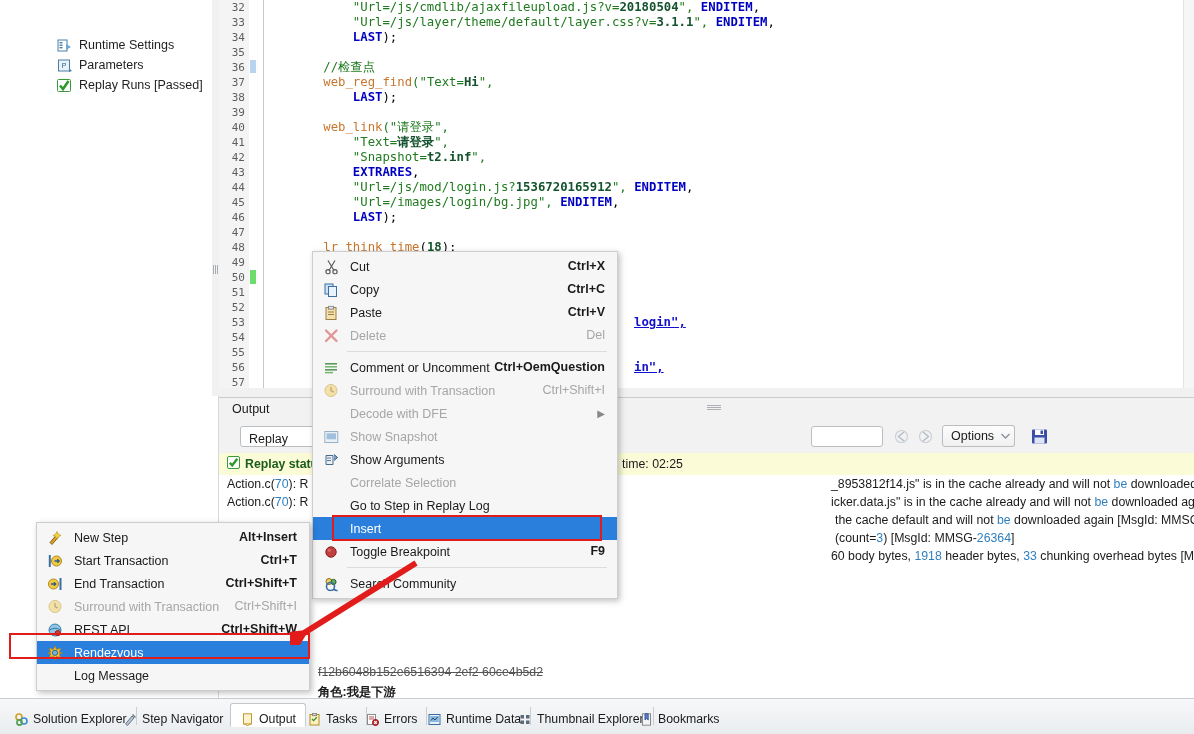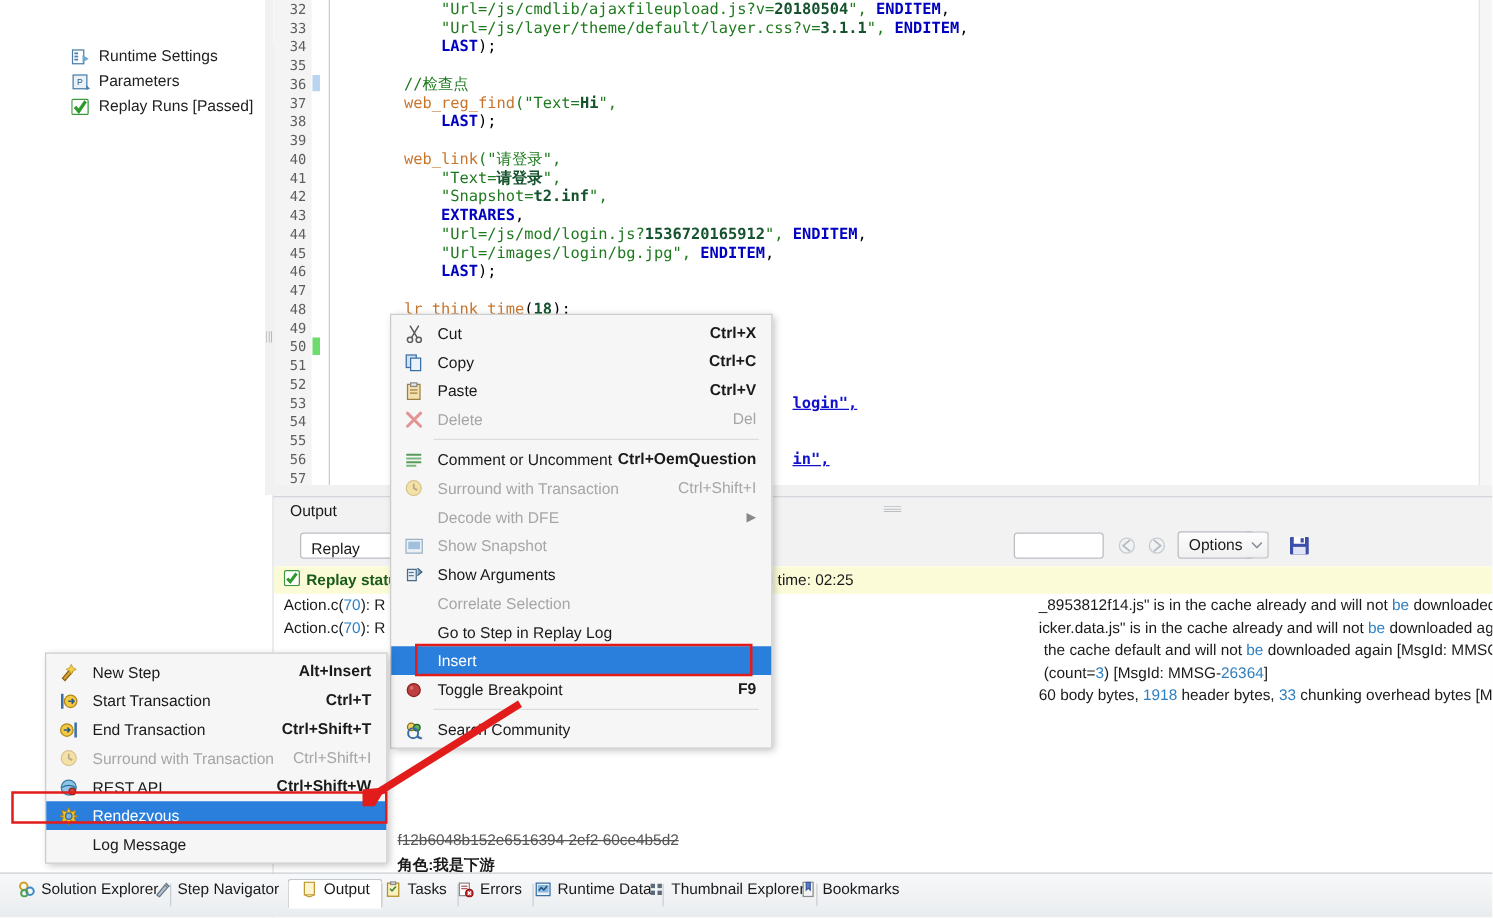--- a/index.html
+++ b/index.html
@@ -170,21 +170,21 @@
 
   
   #red-arrow{position:absolute;left:290px;top:555px;width:130px;height:90px;z-index:70;pointer-events:none;}
 
   
   #tabbar{
     position:absolute;left:0;bottom:0;right:0;height:35px;
     background:linear-gradient(#f7f8f9,#e9ecef);border-top:1px solid #c8cdd2;
   }
   .btab{
-    position:absolute;top:4px;height:24px;display:flex;align-items:flex-start;gap:5px;
+    position:absolute;top:4px;height:24px;display:flex;align-items:flex-end;gap:5px;
     padding:0 9px;box-sizing:border-box;font-size:12.3px;color:#1a1a1a;white-space:nowrap;
     border:1px solid transparent;border-radius:3px 3px 0 0;
   }
   .btab.active{background:#ffffff;border-color:#c3c8cd;border-bottom-color:#ffffff;}
   .btab .bt-sep{position:absolute;right:-1px;top:3px;width:1px;height:18px;background:#c9ced3;}
   .tabicon{width:14px;height:14px;display:inline-flex;align-items:center;justify-content:center;}
 </style>
 </head>
 <body>
 

